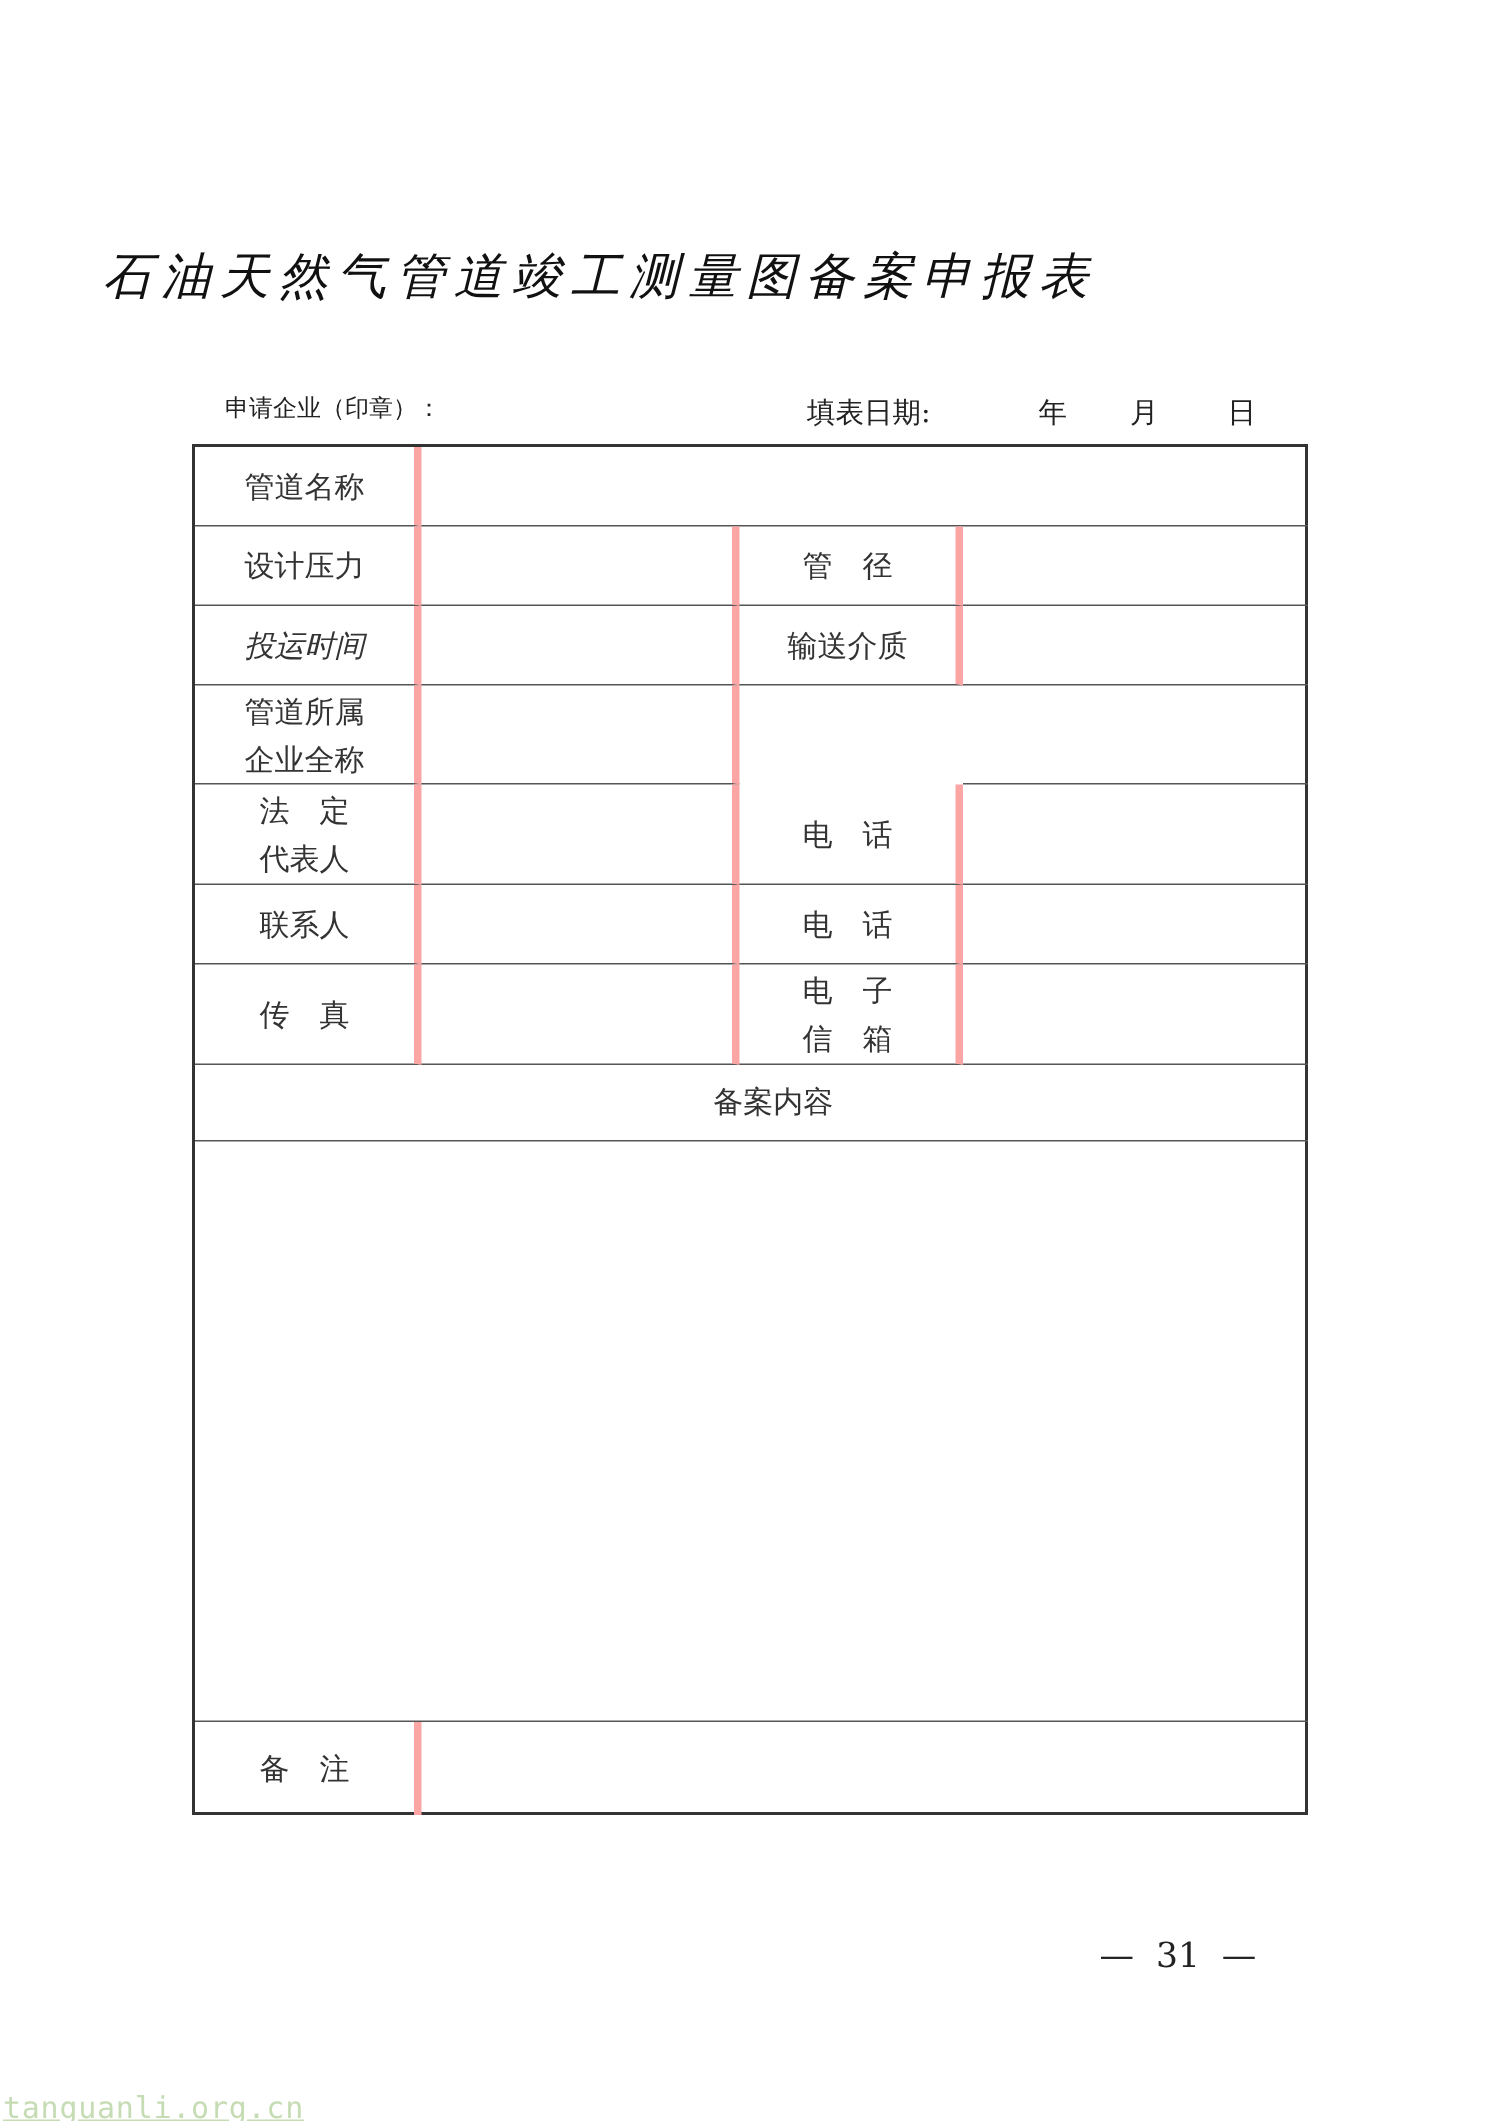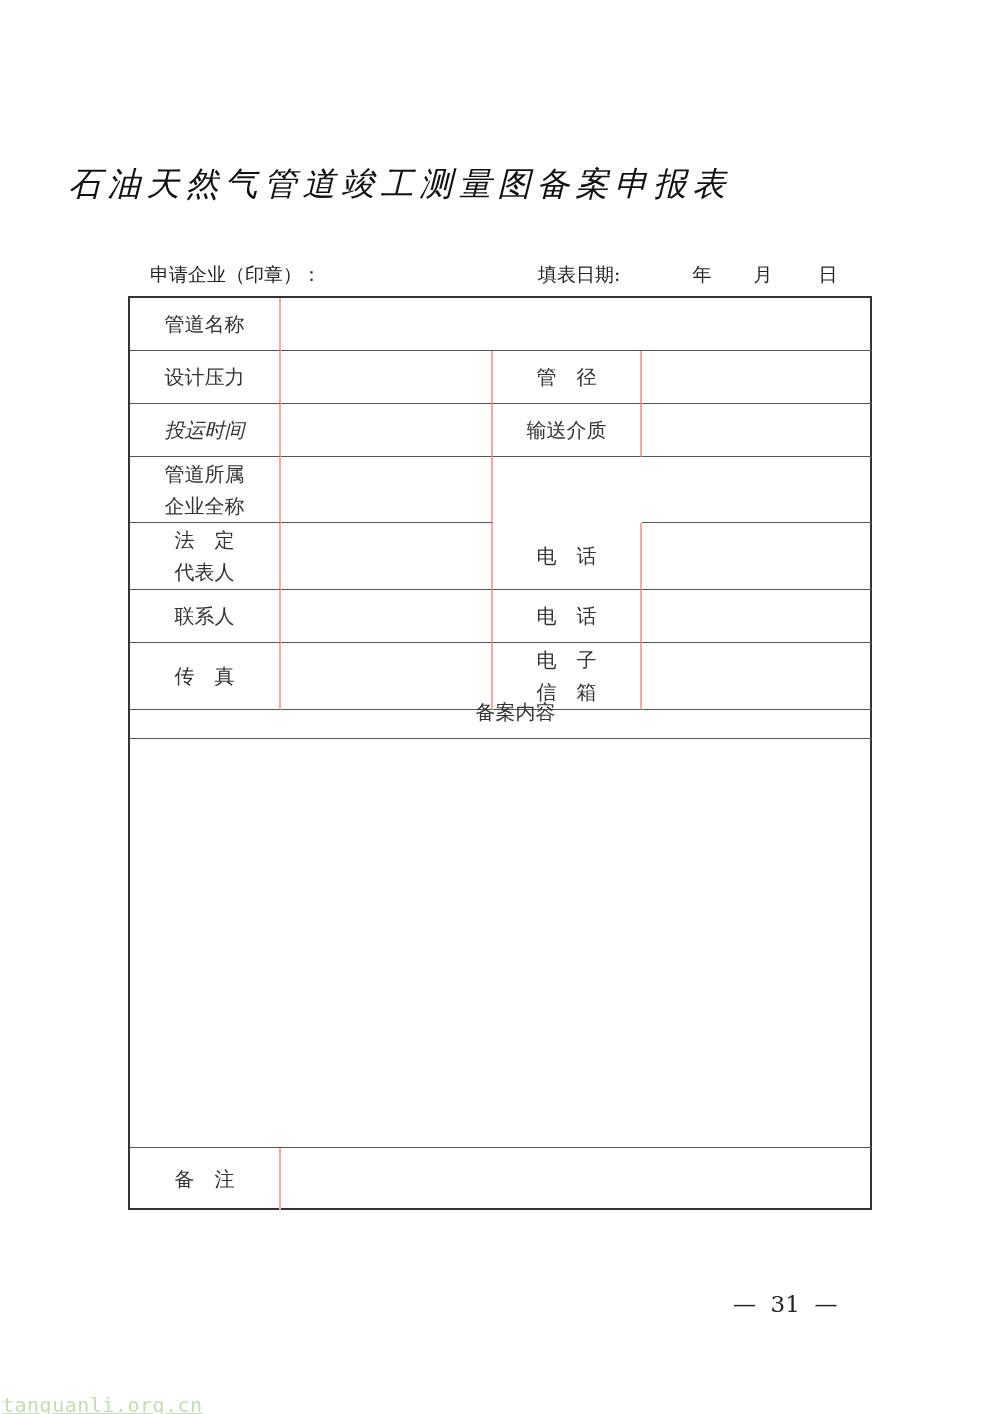--- a/index.html
+++ b/index.html
@@ -25,21 +25,21 @@
       font-size: 33px;
       letter-spacing: 6px;
       color: #111;
       font-weight: normal;
       font-style: italic;
     }
     .meta-left {
       position: absolute;
       left: 150px;
       top: 262px;
-      font-size: 19px;
+      font-size: 16px;
       color: #222;
     }
     .meta-right {
       position: absolute;
       left: 538px;
       top: 262px;
       font-size: 19px;
       color: #222;
       display: flex;
       align-items: center;
@@ -53,21 +53,21 @@
       left: 128px;
       top: 296px;
       width: 744px;
       height: 914px;
       border: 2px solid #333;
       box-sizing: border-box;
     }
     .cell {
       position: absolute;
       box-sizing: border-box;
-      border-right: 2px solid #fca5a5;
+      border-right: 5px solid #fca5a5;
       border-bottom: 1px solid #555;
       display: flex;
       align-items: center;
       justify-content: center;
       font-size: 20px;
       color: #333;
       text-align: center;
       line-height: 32px;
     }
     .cell.noright { border-right: none; }
@@ -166,21 +166,21 @@
   <div class="cell" style="left:0;top:345px;width:151px;height:67px;">
     <span class="lbl">传　真</span>
   </div>
   <div class="cell field" style="left:151px;top:345px;width:212px;height:67px;"></div>
   <div class="cell" style="left:363px;top:345px;width:149px;height:67px;">
     <span class="lbl">电　子
 信　箱</span>
   </div>
   <div class="cell noright field" style="left:512px;top:345px;width:230px;height:67px;"></div>
 
-  <div class="cell noright" style="left:0;top:388px;width:742px;height:53px;padding-left:29px;">
+  <div class="cell noright" style="left:0;top:410px;width:742px;height:53px;padding-left:29px;">
     <span class="lbl">备案内容</span>
   </div>
 
   <div class="cell noright field" style="left:0;top:465px;width:742px;height:385px;"></div>
 
   <div class="cell nobottom" style="left:0;top:850px;width:151px;height:62px;">
     <span class="lbl">备　注</span>
   </div>
   <div class="cell noright nobottom field" style="left:151px;top:850px;width:591px;height:62px;"></div>
 </div>

